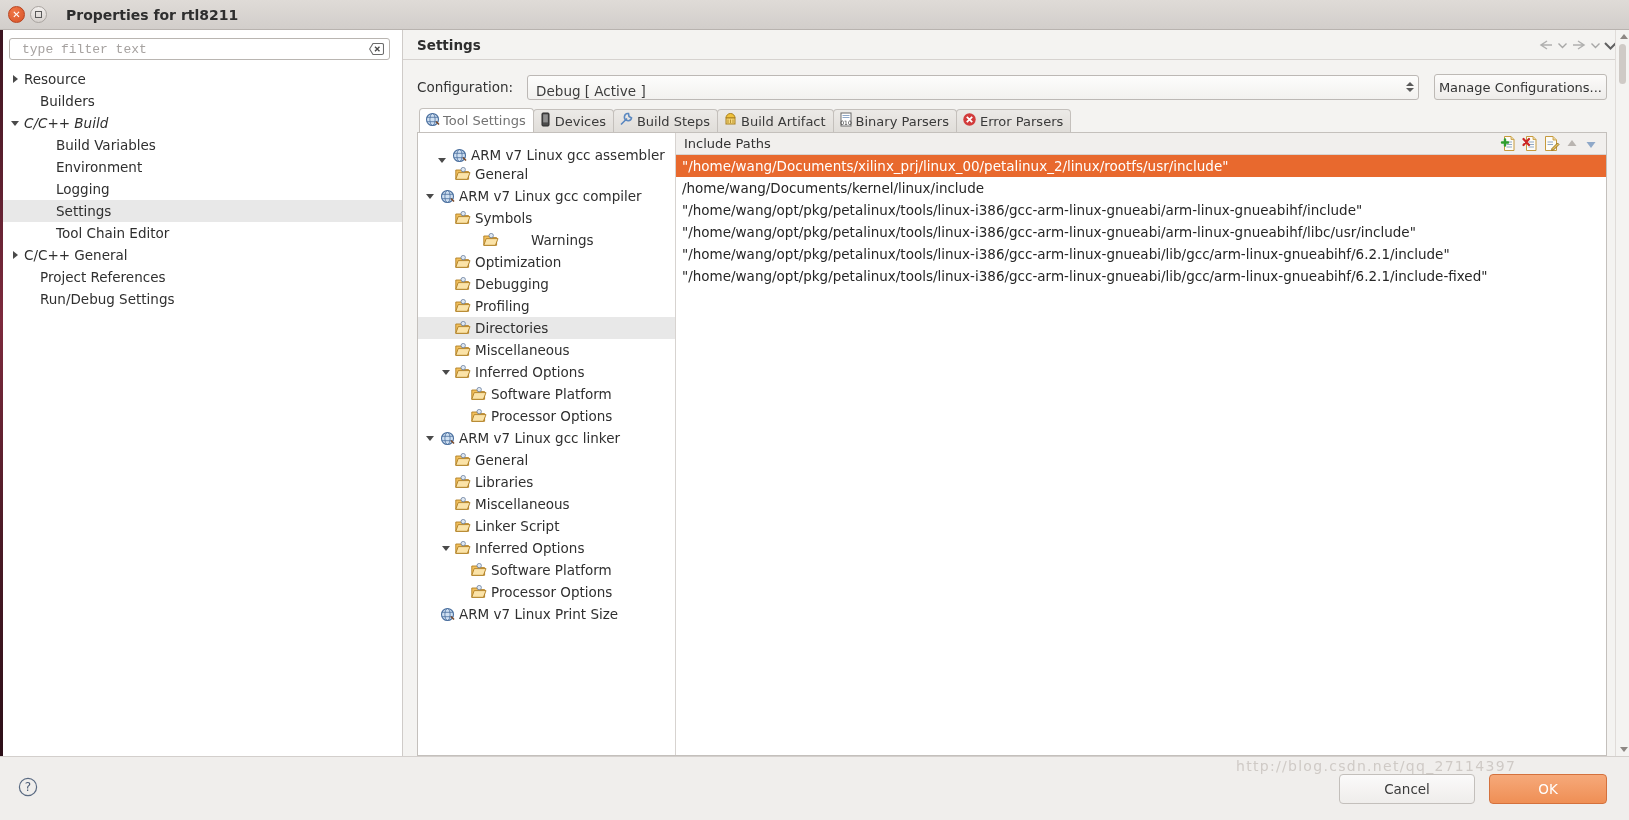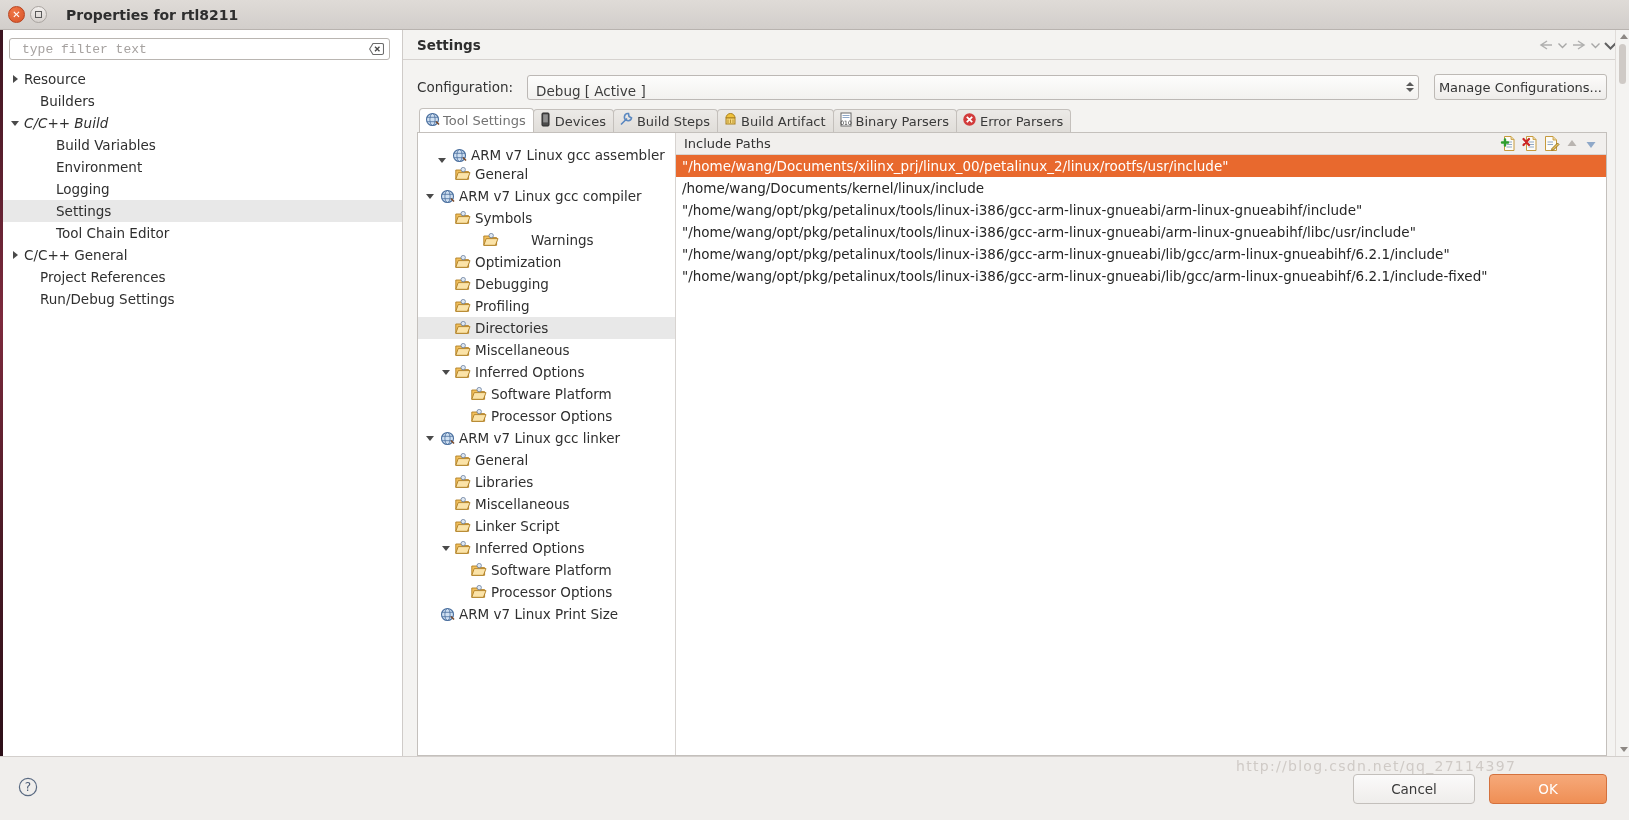--- a/index.html
+++ b/index.html
@@ -276,21 +276,21 @@
     height: 64px; flex: 0 0 64px;
     background: #f0eeec;
     border-top: 1px solid #d3cfcc;
     display: flex; align-items: center;
     padding: 0 22px 0 18px;
     position: relative;
   }
   .help-ico { cursor: pointer; }
   .footer-spacer { flex: 1 1 auto; }
   .btn-cancel {
-    width: 122px; height: 30px;
+    width: 136px; height: 30px;
     border: 1px solid #c3bfbb; border-radius: 4px;
     background: linear-gradient(to bottom,#fbfafa,#efedeb);
     font-family: inherit; font-size: 13.5px; color: #3a3a3a;
     cursor: pointer;
   }
   .btn-ok {
     width: 118px; height: 30px;
     margin-left: 14px;
     border: 1px solid #d4713d; border-radius: 4px;
     background: linear-gradient(to bottom,#f6a97a,#ef8f55);

